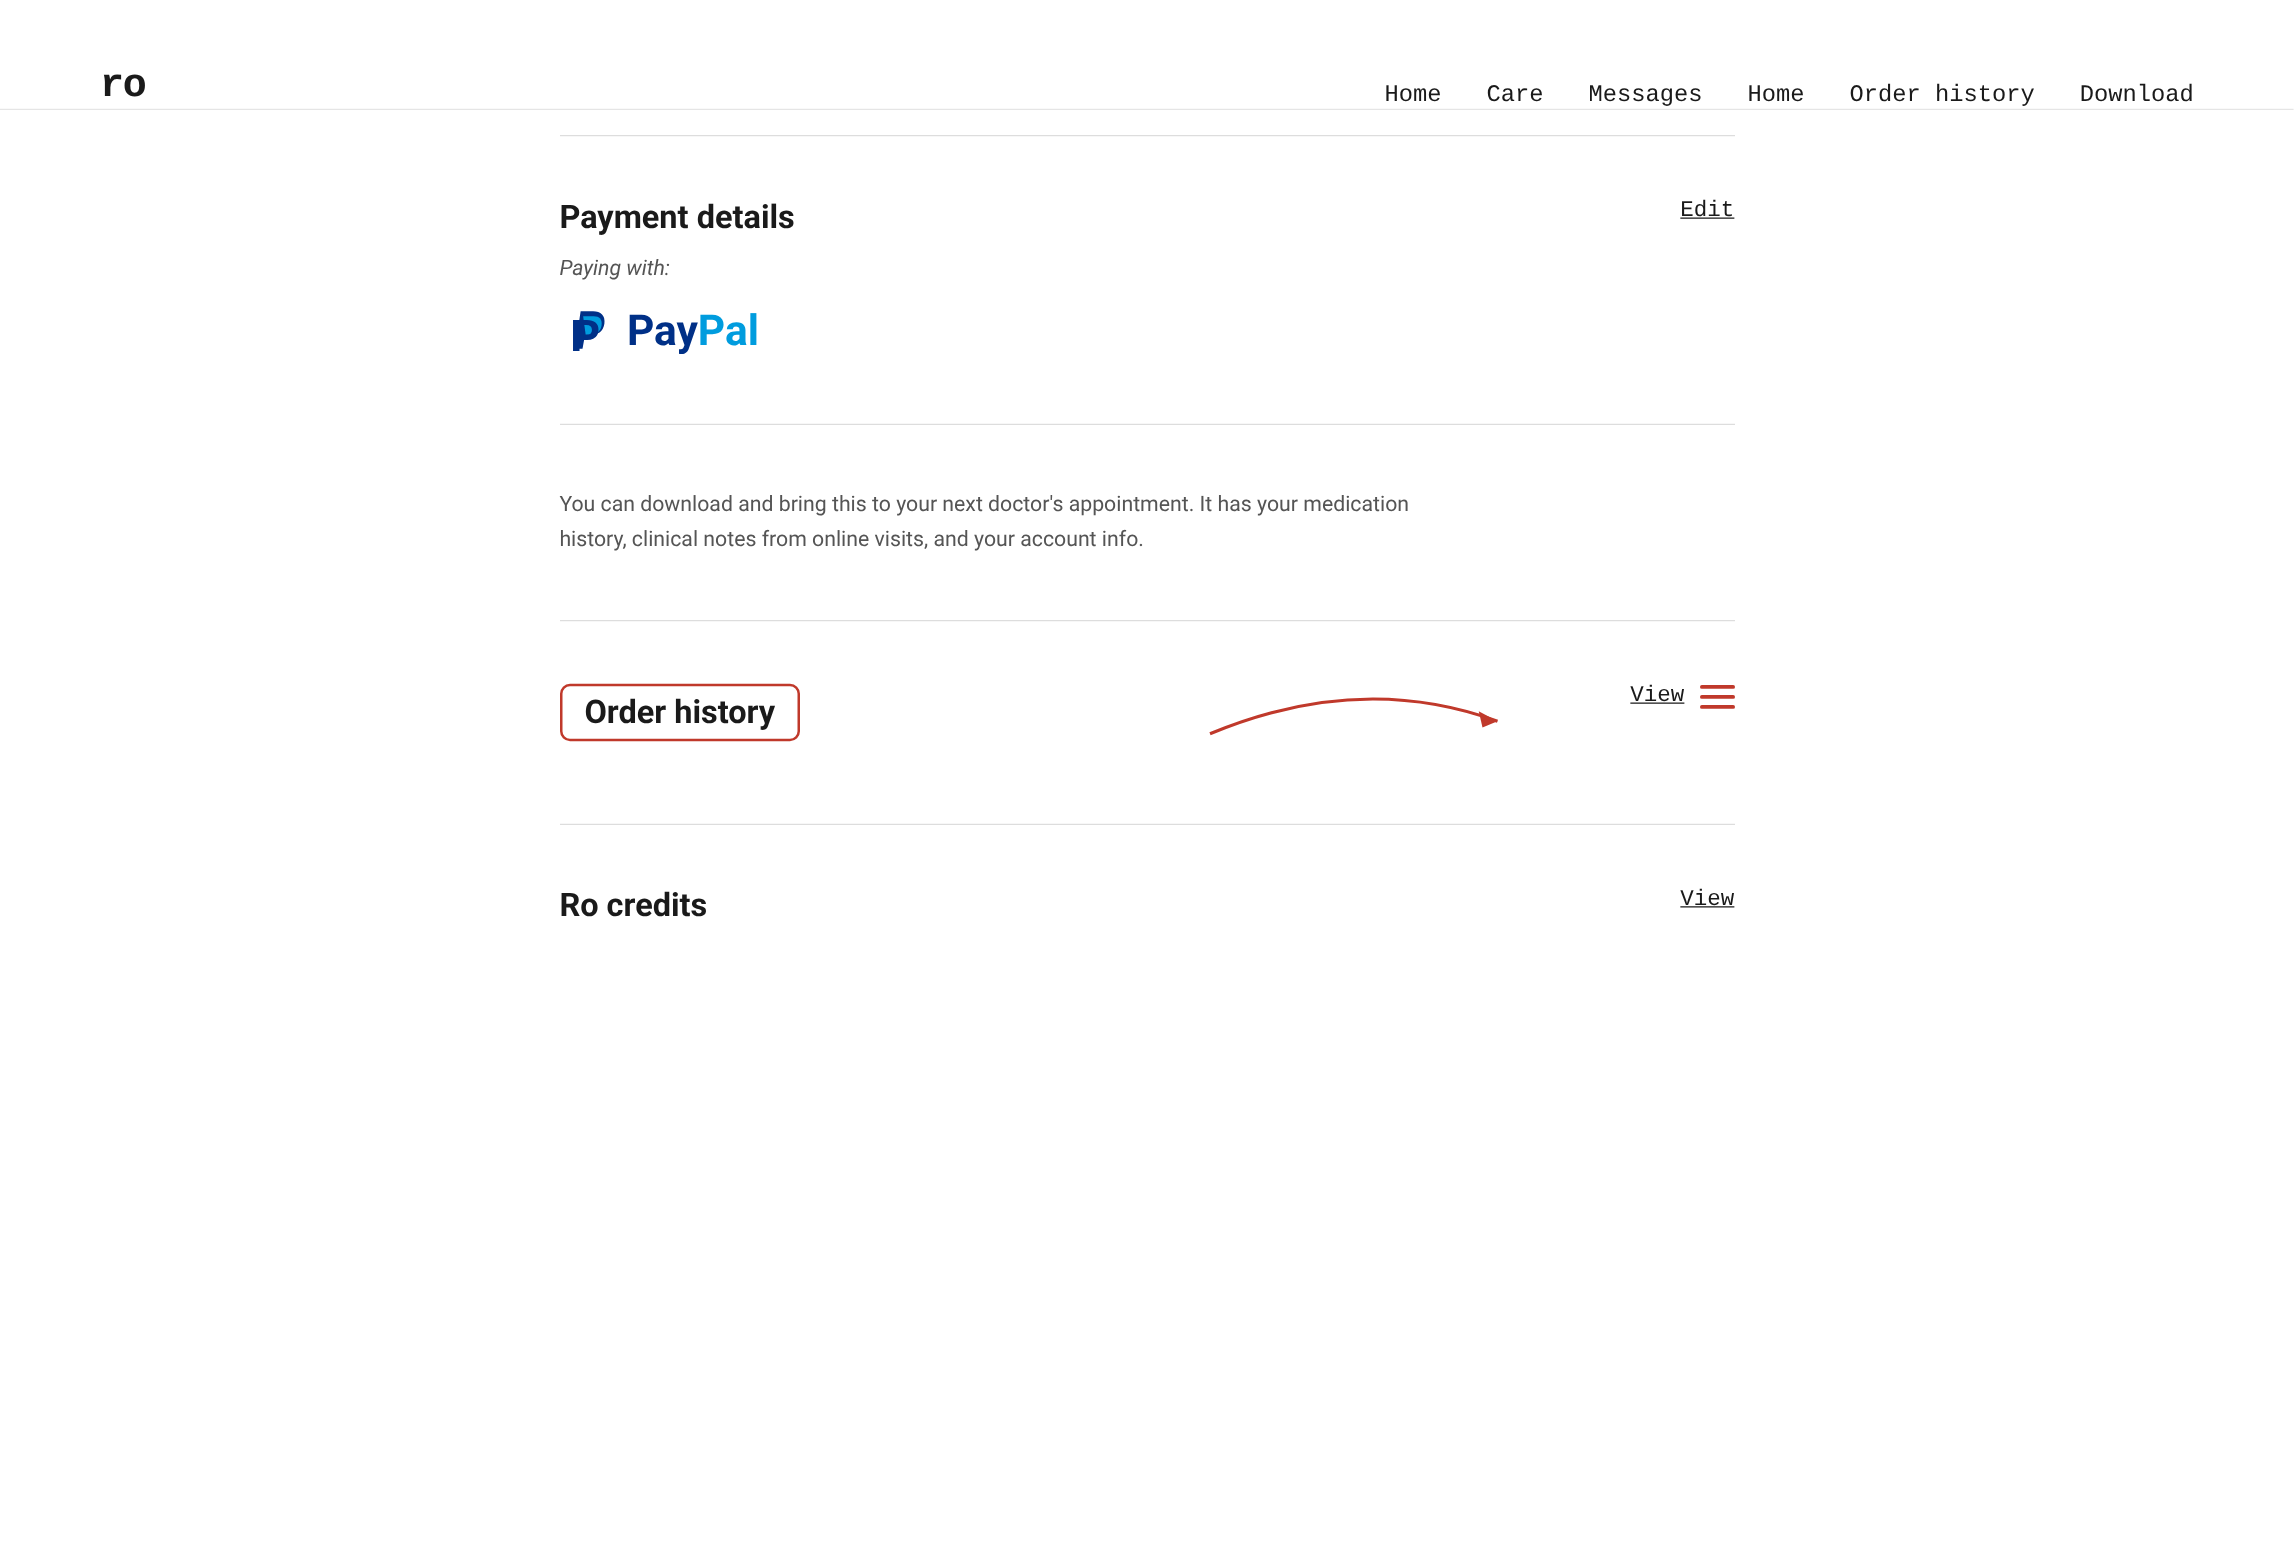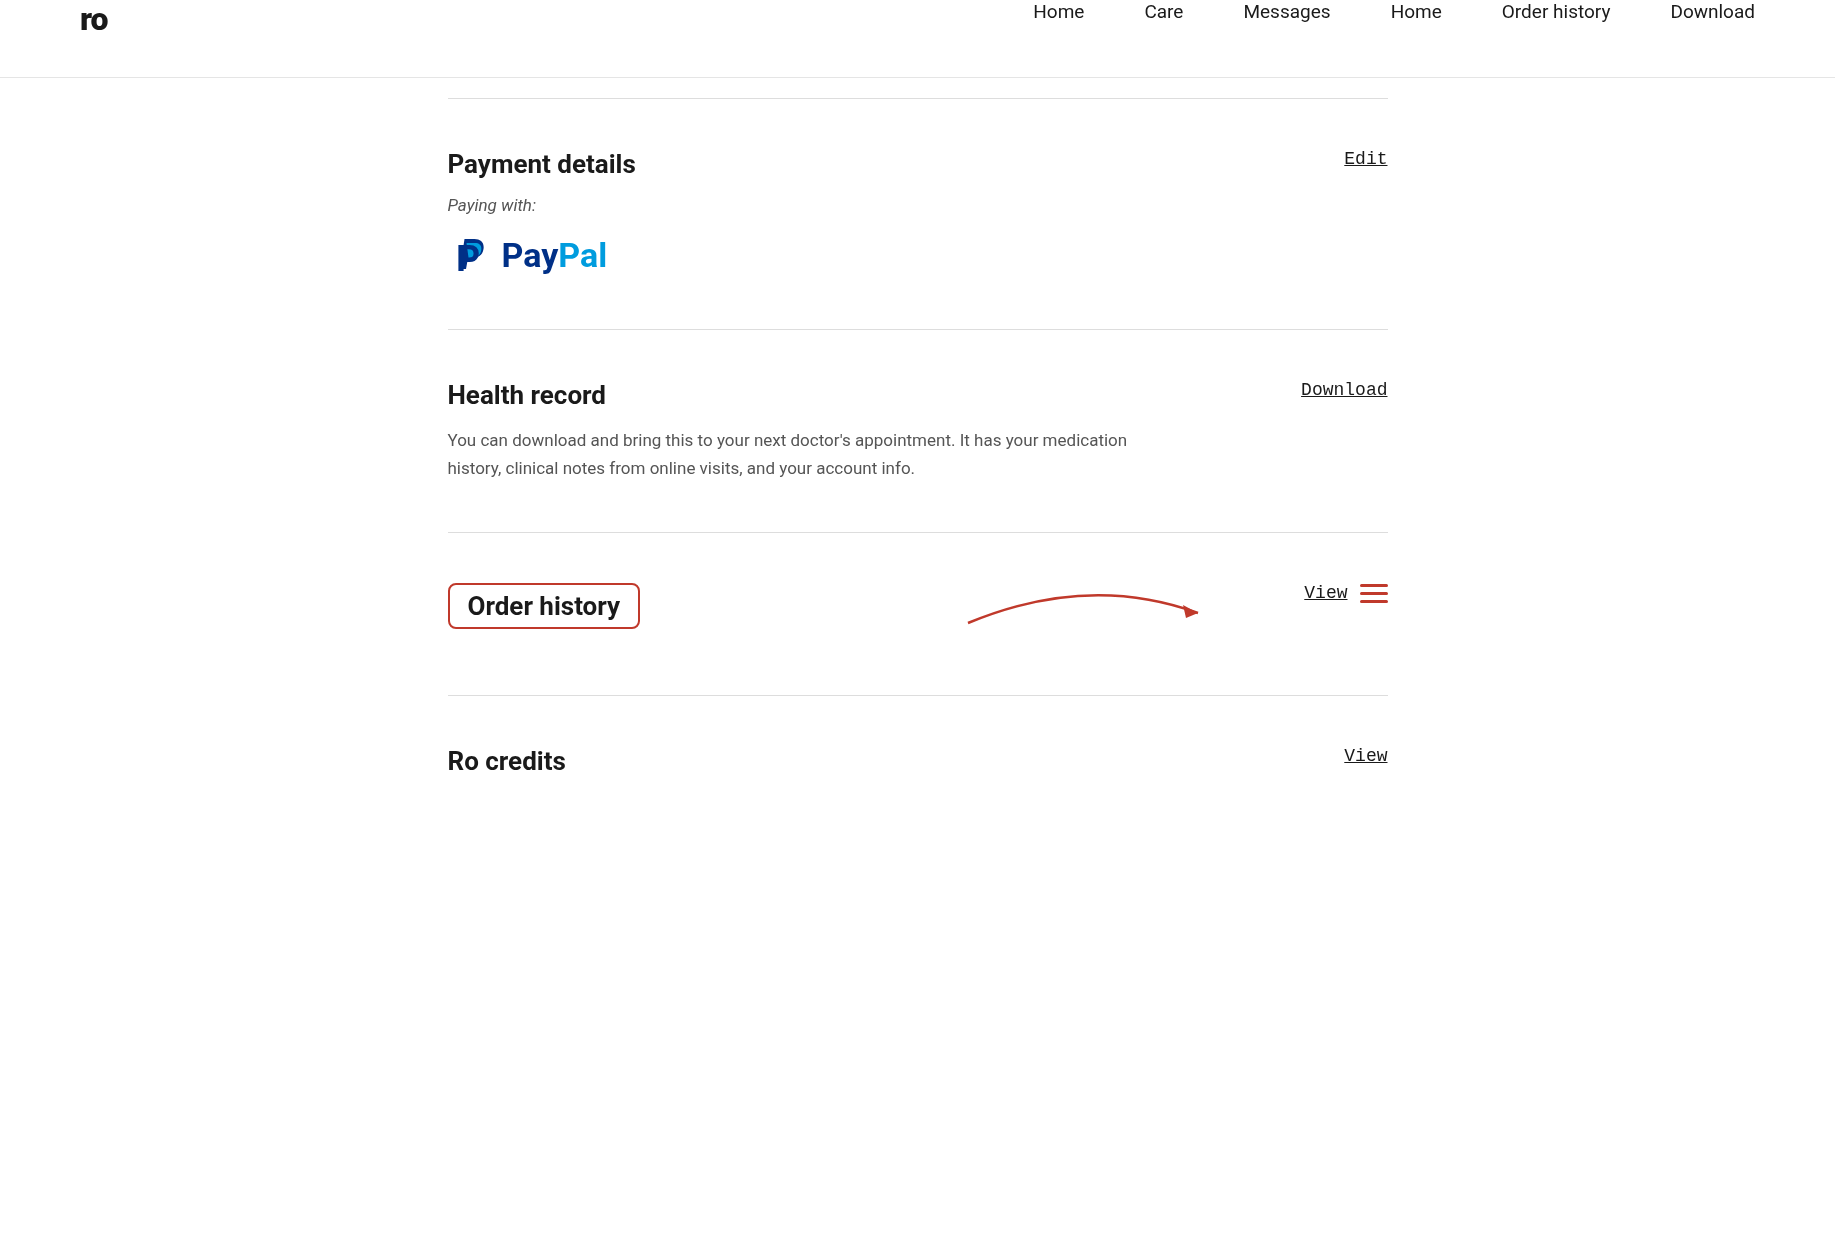--- a/index.html
+++ b/index.html
@@ -12,38 +12,39 @@
       font-family: -apple-system, BlinkMacSystemFont, 'Segoe UI', Roboto, sans-serif;
       background: #fff;
       color: #1a1a1a;
       width: 1835px;
       min-height: 1250px;
     }
 
     
     header {
       display: flex;
-      align-items: flex-start;
+      align-items: flex-end;
       padding: 0 80px;
-      height: 78px;
+      height: 88px;
       border-bottom: 1px solid #e5e5e5;
       background: #fff;
+      font-family: Liberation Mono, monospace;
     }
 
     .logo {
       font-size: 32px;
       font-weight: 900;
       color: #1a1a1a;
       letter-spacing: -1px;
       margin-right: auto;
     }
 
     nav {
       display: flex;
-      gap: 60px;
+      gap: 36px;
       align-items: center;
     }
 
     nav a {
       text-decoration: none;
       color: #1a1a1a;
       font-size: 19px;
       font-weight: 400;
     }
 
@@ -194,24 +195,20 @@
       <svg class="paypal-p-icon" viewBox="0 0 48 48" xmlns="http://www.w3.org/2000/svg">
         <path d="M 16.5 8 L 26.5 8 C 32.5 8 36.5 11.5 35.5 18 C 34.5 24.5 30 27 24 27 L 20 27 L 18 38 L 12 38 L 16.5 8 Z" fill="#003087"></path>
         <path d="M 18.5 12 L 27 12 C 31.5 12 34 14.5 33.2 19.5 C 32.4 24.5 28.5 26.5 24 26.5 L 20.5 26.5 L 18.5 12 Z" fill="#009cde"></path>
         <text x="8" y="40" font-size="36" font-weight="900" font-family="Arial, sans-serif" fill="#003087">P</text>
       </svg>
       <span class="paypal-text">Pay<span>Pal</span></span>
     </div>
   </div>
 
   <div class="section">
-    <div class="section-header">
-      <h2 class="section-title">Health record</h2>
-      <button class="section-action">Download</button>
-    </div>
     <p class="section-description">You can download and bring this to your next doctor's appointment. It has your medication history, clinical notes from online visits, and your account info.</p>
   </div>
 
   <div class="section" style="position:relative;">
     <div class="section-header">
       <div class="order-history-title-wrapper">
         <h2 class="section-title">Order history</h2>
       </div>
       <div class="view-action-container">
         <button class="section-action">View</button>

